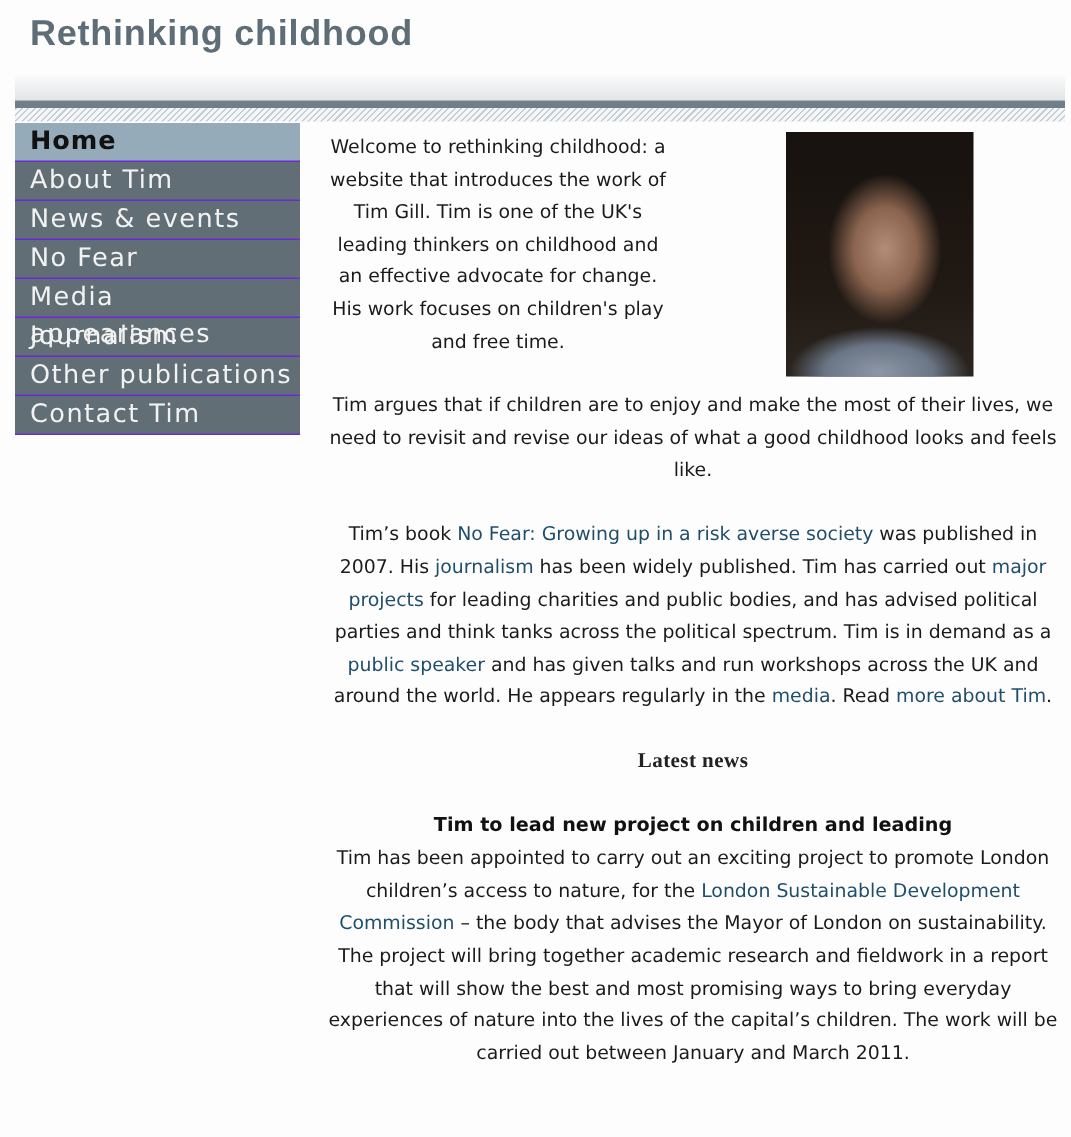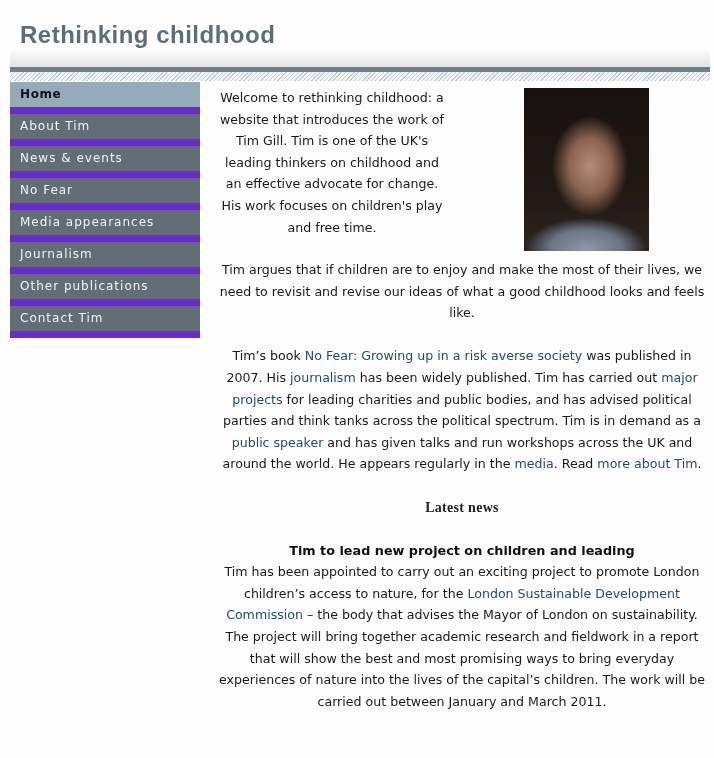--- a/index.html
+++ b/index.html
@@ -3,21 +3,21 @@
 <meta charset="utf-8">
 <style>
   html, body { margin: 0; padding: 0; }
   body {
     width: 714px; height: 758px; overflow: hidden;
     background: #fdfdfd;
     font-family: "DejaVu Sans", "Liberation Sans", sans-serif;
     color: #1a1a1a;
   }
   .header {
-    position: absolute; left: 0; top: 12px; width: 714px; height: 52px;
+    position: absolute; left: 0; top: 0; width: 714px; height: 52px;
     background: #fdfdfd;
   }
   .site-title {
     position: absolute; left: 20px; top: 9px;
     font-family: "Liberation Sans", sans-serif;
     font-size: 24px; font-weight: bold; letter-spacing: 0.5px;
     color: #5f6d76;
   }
   .header-fade {
     position: absolute; left: 10px; top: 50px; width: 700px; height: 17px;
@@ -32,22 +32,22 @@
     background: repeating-linear-gradient(135deg, #c5ced4 0 1px, #f4f6f7 1px 3px);
   }
   .sidebar {
     position: absolute; left: 10px; top: 82px; width: 190px;
   }
   .nav-item {
     display: block; height: 25px; line-height: 25px;
     padding-left: 10px;
     background: #616e75; color: #f2f2f2;
     font-family: "DejaVu Sans", sans-serif;
-    font-size: 12px; letter-spacing: 1px;
-    border-bottom: 7px solid #6d28d9;
+    font-size: 17px; letter-spacing: 1px;
+    border-bottom: 1px solid #6d28d9;
     cursor: pointer;
   }
   .nav-item.active {
     background: #95abb9; color: #111; font-weight: bold; letter-spacing: 0.6px;
   }
   .content {
     position: absolute; left: 217px; top: 87px; width: 490px;
     font-size: 12.6px; line-height: 21.6px; text-align: center;
   }
   .intro-wrap { position: relative; height: 172px; }

